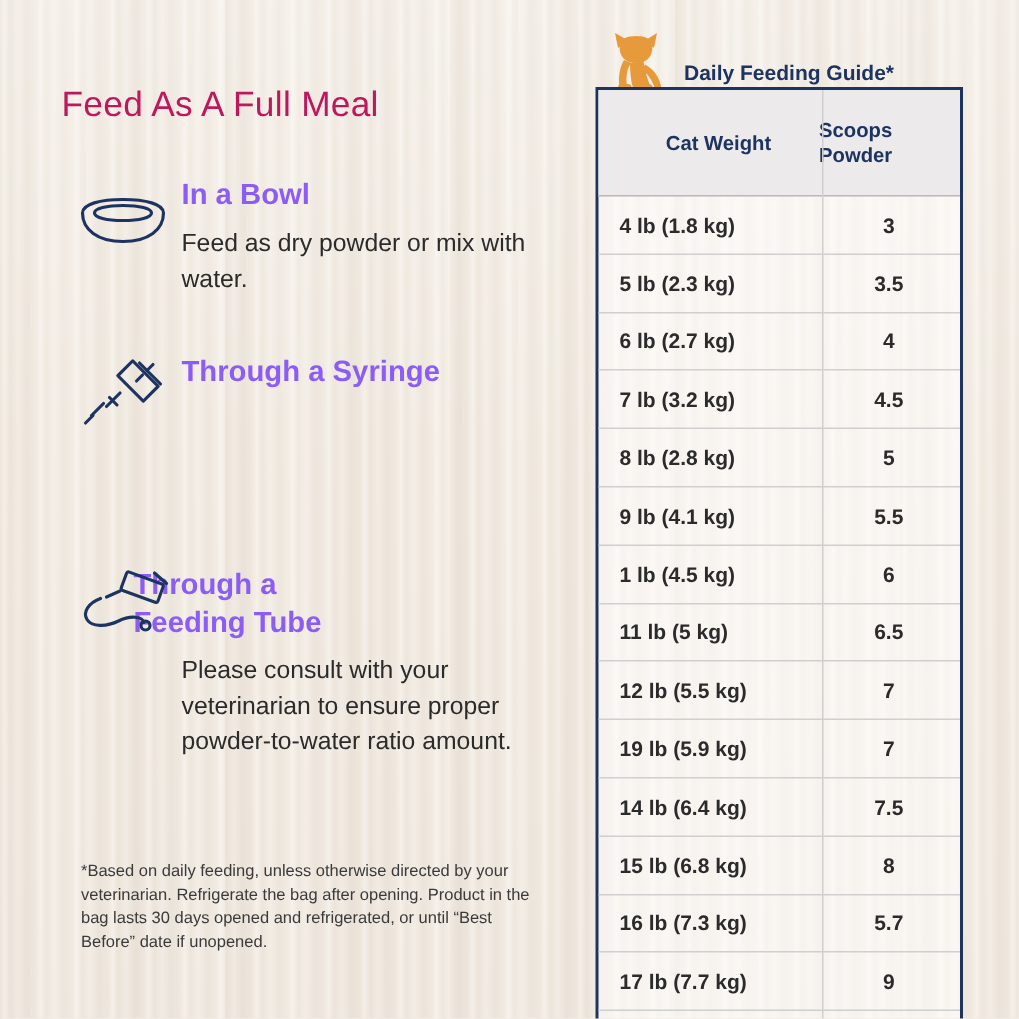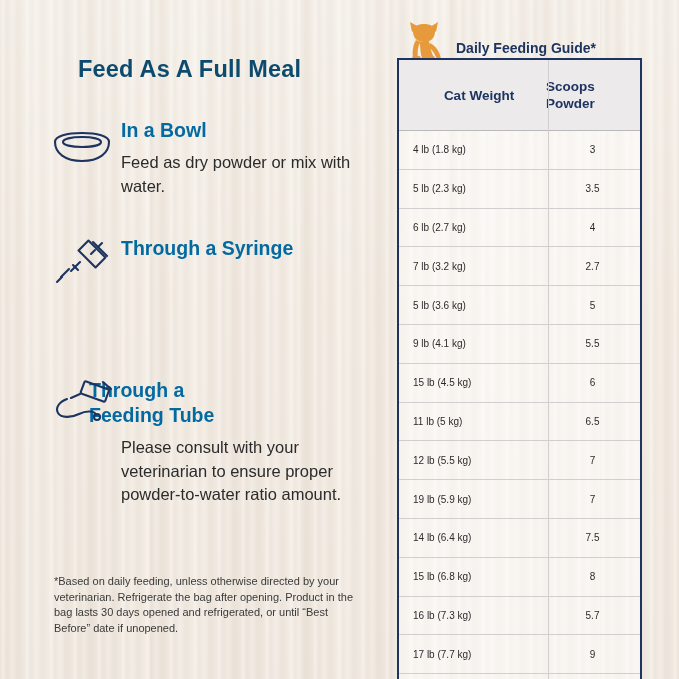--- a/index.html
+++ b/index.html
@@ -47,37 +47,36 @@
     left: 0px;
     top: 0px;
     width: 380px;
     height: 679px;
   }
   .main-title {
     position: absolute;
     left: 41px;
     top: 56px;
     font-size: 23.5px;
-    font-weight: bold;
-    color: #0c4a6e;
+    font-weight: normal;
+    color: #be185d;
     letter-spacing: 0.2px;
-    margin-left: 37px;
   }
 
   .section {
     position: absolute;
     left: 41px;
     width: 330px;
   }
   .sec-bowl { top: 118px; }
   .sec-syringe { top: 236px; }
   .sec-tube { top: 378px; }
 
   .sec-head {
-    color: #0369a1;
+    color: #8b5cf6;
     font-size: 19.5px;
     font-weight: bold;
     line-height: 25px;
     margin-left: 80px;
   }
   .sec-body {
     margin-left: 80px;
     margin-top: 8px;
     color: #2b2b2b;
     font-size: 16.5px;
@@ -159,26 +158,27 @@
     text-align: center;
     padding-left: 14px;
     border-bottom: 1px solid #b9b9b9;
   }
   table.feeding th.col-scoops {
     text-align: left;
     padding-left: 0;
     line-height: 17px;
   }
   table.feeding td {
-    font-size: 10px;
+    font-size: 14px;
     color: #2b2b2b;
     height: 35.8px;
     padding-left: 14px;
     border-bottom: 1px solid #cfcfcf;
     background: transparent;
+    font-weight: bold;
   }
   table.feeding td.col-scoops {
     text-align: center;
     padding-left: 0;
   }
   table.feeding tr:last-child td {
     border-bottom: none;
   }
   table.feeding col.c1 { width: 61%; }
   table.feeding col.c2 { width: 39%; }
@@ -286,32 +286,32 @@
             <tr>
               <td class="col-weight">5 lb (2.3 kg)</td>
               <td class="col-scoops">3.5</td>
             </tr>
             <tr>
               <td class="col-weight">6 lb (2.7 kg)</td>
               <td class="col-scoops">4</td>
             </tr>
             <tr>
               <td class="col-weight">7 lb (3.2 kg)</td>
-              <td class="col-scoops">2.7</td>
-            </tr>
-            <tr>
-              <td class="col-weight">5 lb (3.6 kg)</td>
+              <td class="col-scoops">4.5</td>
+            </tr>
+            <tr>
+              <td class="col-weight">8 lb (2.8 kg)</td>
               <td class="col-scoops">5</td>
             </tr>
             <tr>
               <td class="col-weight">9 lb (4.1 kg)</td>
               <td class="col-scoops">5.5</td>
             </tr>
             <tr>
-              <td class="col-weight">15 lb (4.5 kg)</td>
+              <td class="col-weight">1 lb (4.5 kg)</td>
               <td class="col-scoops">6</td>
             </tr>
             <tr>
               <td class="col-weight">11 lb (5 kg)</td>
               <td class="col-scoops">6.5</td>
             </tr>
             <tr>
               <td class="col-weight">12 lb (5.5 kg)</td>
               <td class="col-scoops">7</td>
             </tr>

